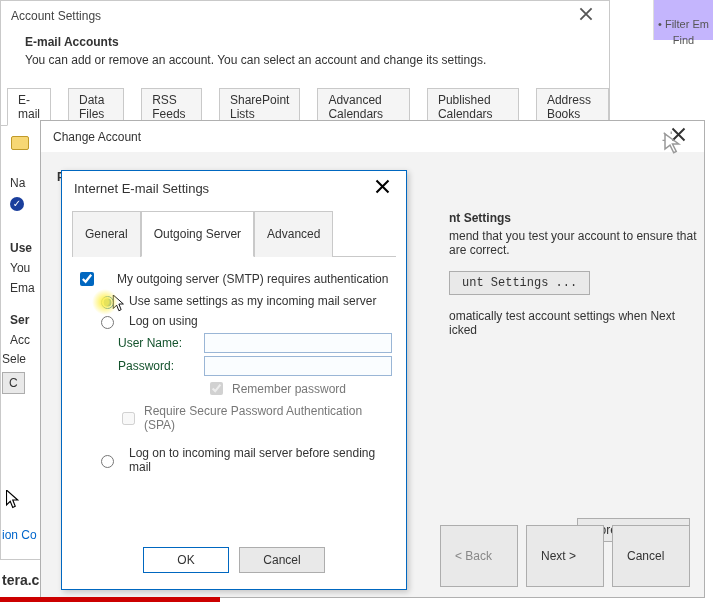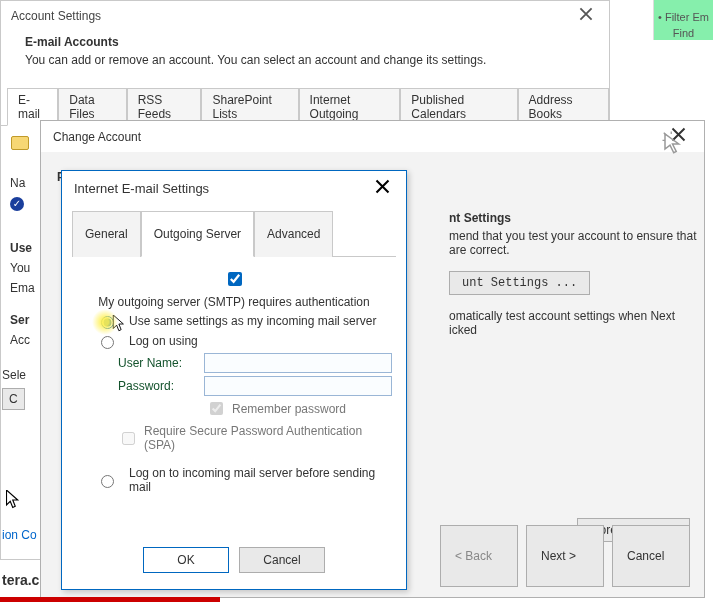--- a/index.html
+++ b/index.html
@@ -28,21 +28,21 @@
     display: flex;
     justify-content: space-between;
     align-items: center;
   }
   .bg-desc { padding: 4px 24px 14px 24px; }
   .bg-desc b { font-size: 12px; display:block; margin-bottom:4px;}
   .tabs-row {
     display: flex;
     border-bottom: 1px solid #c9c9c9;
     padding-left: 6px;
-    gap: 0;
+    gap: 17px;
     margin-top: 6px;
   }
   .tab {
     padding: 4px 10px;
     border: 1px solid #c9c9c9;
     border-bottom: none;
     background: #f5f5f5;
     font-size: 12px;
     position: relative;
     top: 1px;
@@ -51,24 +51,24 @@
     background: #fff;
     border-bottom: 1px solid #fff;
   }
   .close-x { font-size: 16px; color: #666; cursor: pointer; padding: 0 6px;}
   
   .right-strip {
     position: absolute;
     right: 0; top: 0;
     width: 60px; height: 40px;
     border-left: 1px solid #ddd;
-    background: #86efac;
+    background: #c4b5fd;
     font-size: 11px;
     text-align: center;
-    padding-top: 11px;
+    padding-top: 18px;
     color: #555;
   }
   .right-strip .dot::before { content: "•"; margin-right: 3px; }
 
   
   .mid-window {
     left: 40px; top: 120px; width: 665px; height: 478px;
     background: #f3f3f3;
     border: 1px solid #b0b0b0;
   }
@@ -129,21 +129,21 @@
   .fg-tab {
     padding: 15px 12px;
     border: 1px solid #c9c9c9;
     border-bottom: none;
     background: #f3f3f3;
     font-size: 12px;
     position: relative; top: 1px;
   }
   .fg-tab.active { background: #fff; border-bottom: 1px solid #fff; }
   .fg-body { padding: 10px 14px; }
-  .chk { display:flex; align-items:center; gap:6px; margin: 2px 0; flex-direction: column;}
+  .chk { display:flex; align-items:center; gap:20px; margin: 2px 0;}
   .chk input { width:14px; height:14px; }
   .radio-row { display:flex; align-items:center; gap:12px; margin: 4px 0 4px 20px;}
   .form-row { display:flex; align-items:center; gap:8px; margin: 3px 0 3px 42px; }
   .form-row label { width: 78px; color:#14532d; }
   .form-row input[type=text], .form-row input[type=password] {
     flex:1; border:1px solid #9ab6d6; height:20px; background:#fafdff;
     padding: 0 4px;
   }
   .subchk { margin-left: 130px; display:flex; align-items:center; gap:6px; color:#777;}
   .spa { margin-left: 42px; display:flex; align-items:center; gap:6px; color:#777;}
@@ -200,41 +200,41 @@
   </div>
   <div class="bg-desc">
     <b>E-mail Accounts</b>
     <span>You can add or remove an account. You can select an account and change its settings.</span>
   </div>
   <div class="tabs-row">
     <div class="tab active">E-mail</div>
     <div class="tab">Data Files</div>
     <div class="tab">RSS Feeds</div>
     <div class="tab">SharePoint Lists</div>
-    <div class="tab">Internet Outgoing</div>
+    <div class="tab">Advanced Calendars</div>
     <div class="tab">Published Calendars</div>
     <div class="tab">Address Books</div>
   </div>
   <div style="padding:8px 10px;">
     <span class="mail-icon"></span>
   </div>
 </div>
 
 <div class="left-fragments">
   <div>Na</div>
   <div><span class="check-circle">✓</span></div>
   <div style="height:18px"></div>
   <div style="font-weight:bold">Use</div>
   <div>You</div>
   <div>Ema</div>
   <div style="height:6px"></div>
   <div style="font-weight:bold">Ser</div>
   <div>Acc</div>
 </div>
-<div class="layer" style="left:2px; top:368px; font-size:12px;">
+<div class="layer" style="left:2px; top:352px; font-size:12px;">
   <div>Sele</div>
   <div style="margin-top:6px"><span class="btn" style="padding:3px 6px">C</span></div>
 </div>
 <div class="layer" style="left:50px; top:354px; font-size:12px;">
   <div>Inc</div>
   <div style="margin-top:8px">Ou</div>
   <div style="margin-top:8px;font-weight:bold">Log</div>
   <div style="margin-top:8px">Use</div>
   <div style="margin-top:8px">Pas</div>
 </div>

